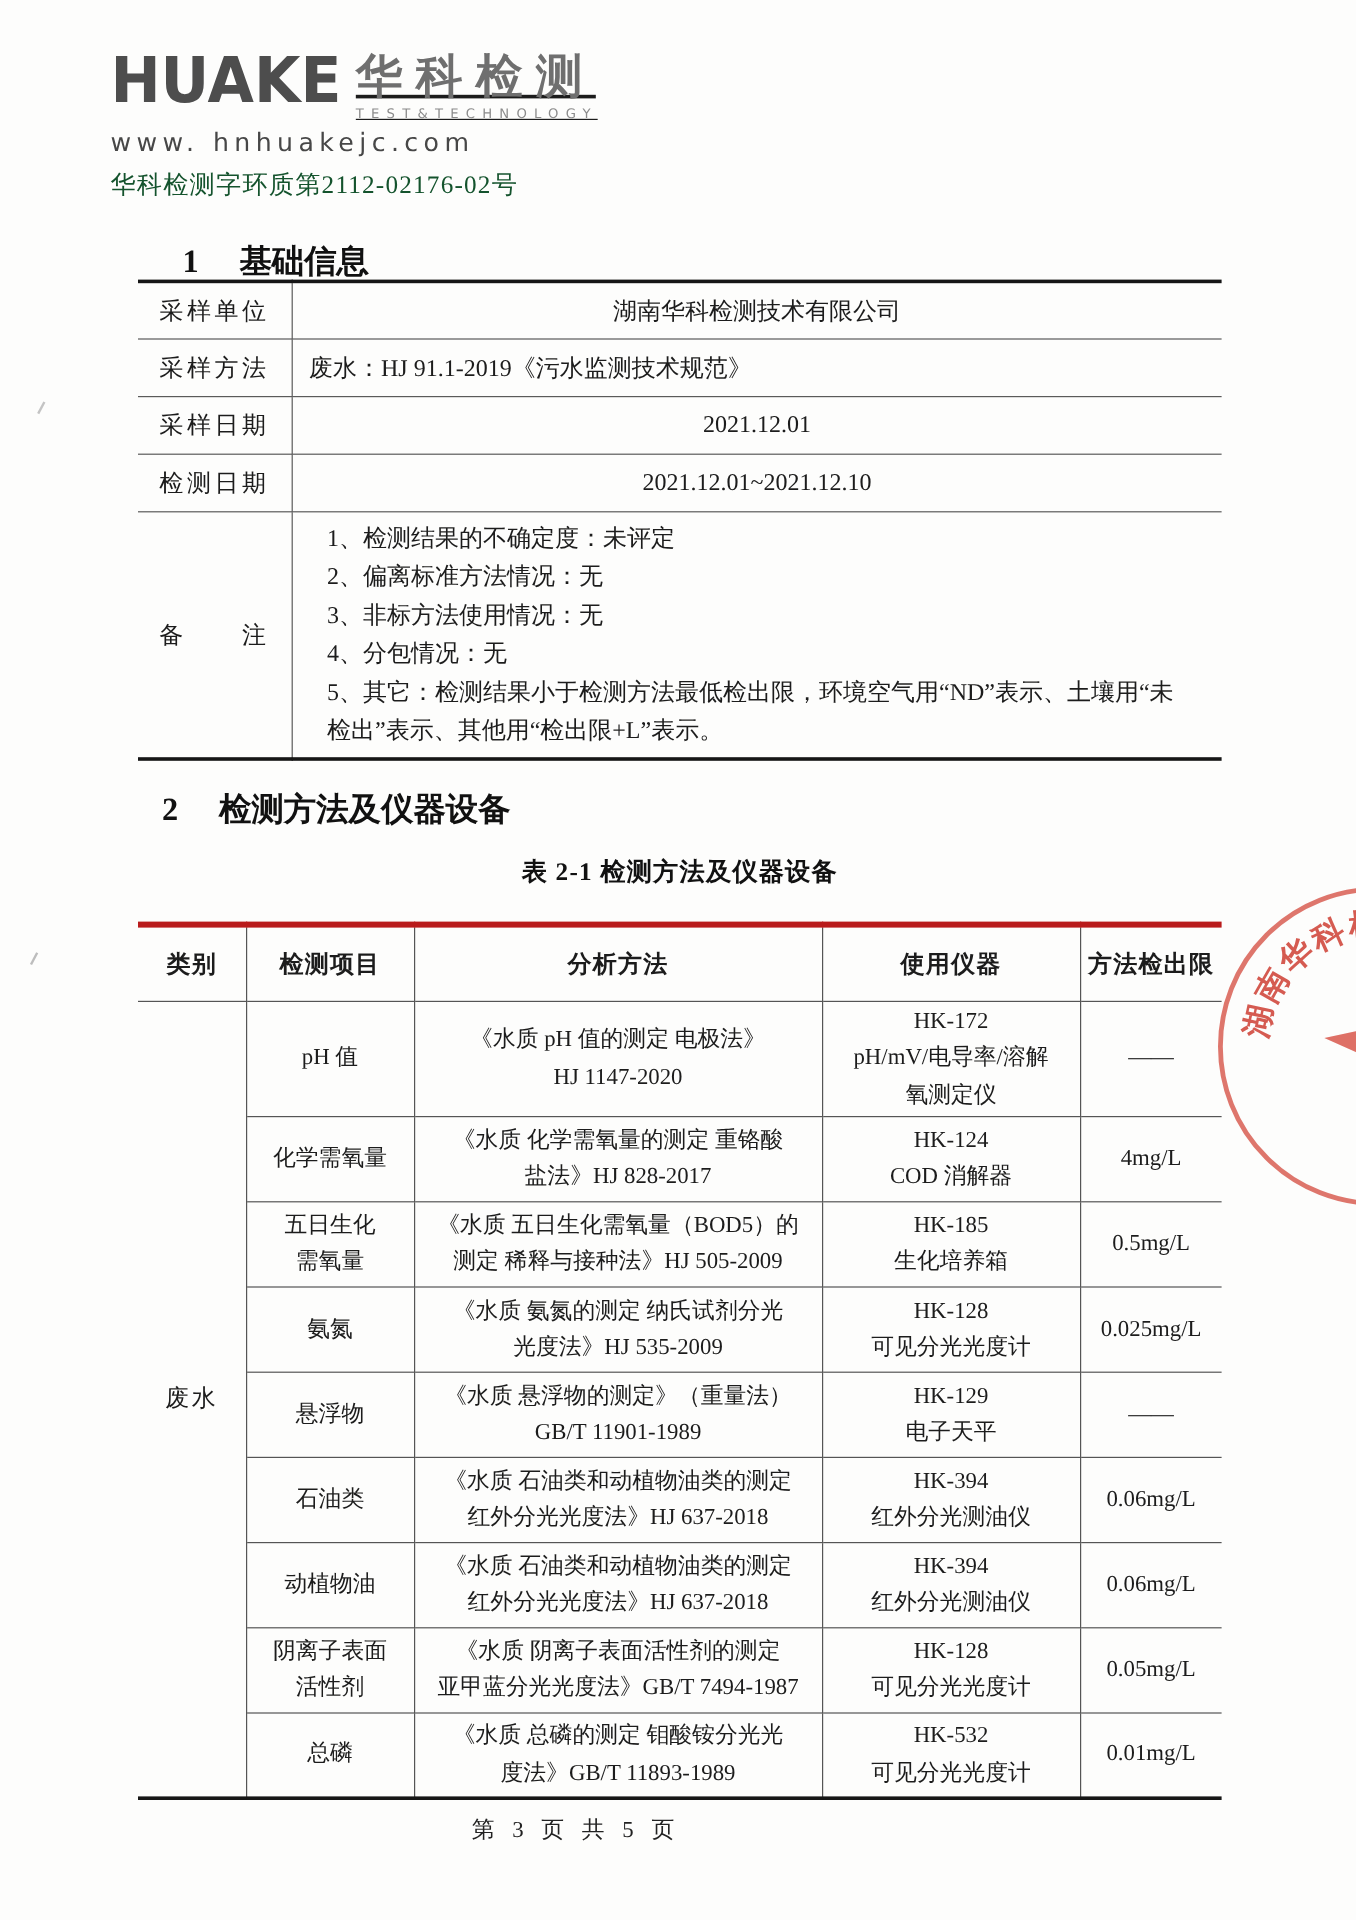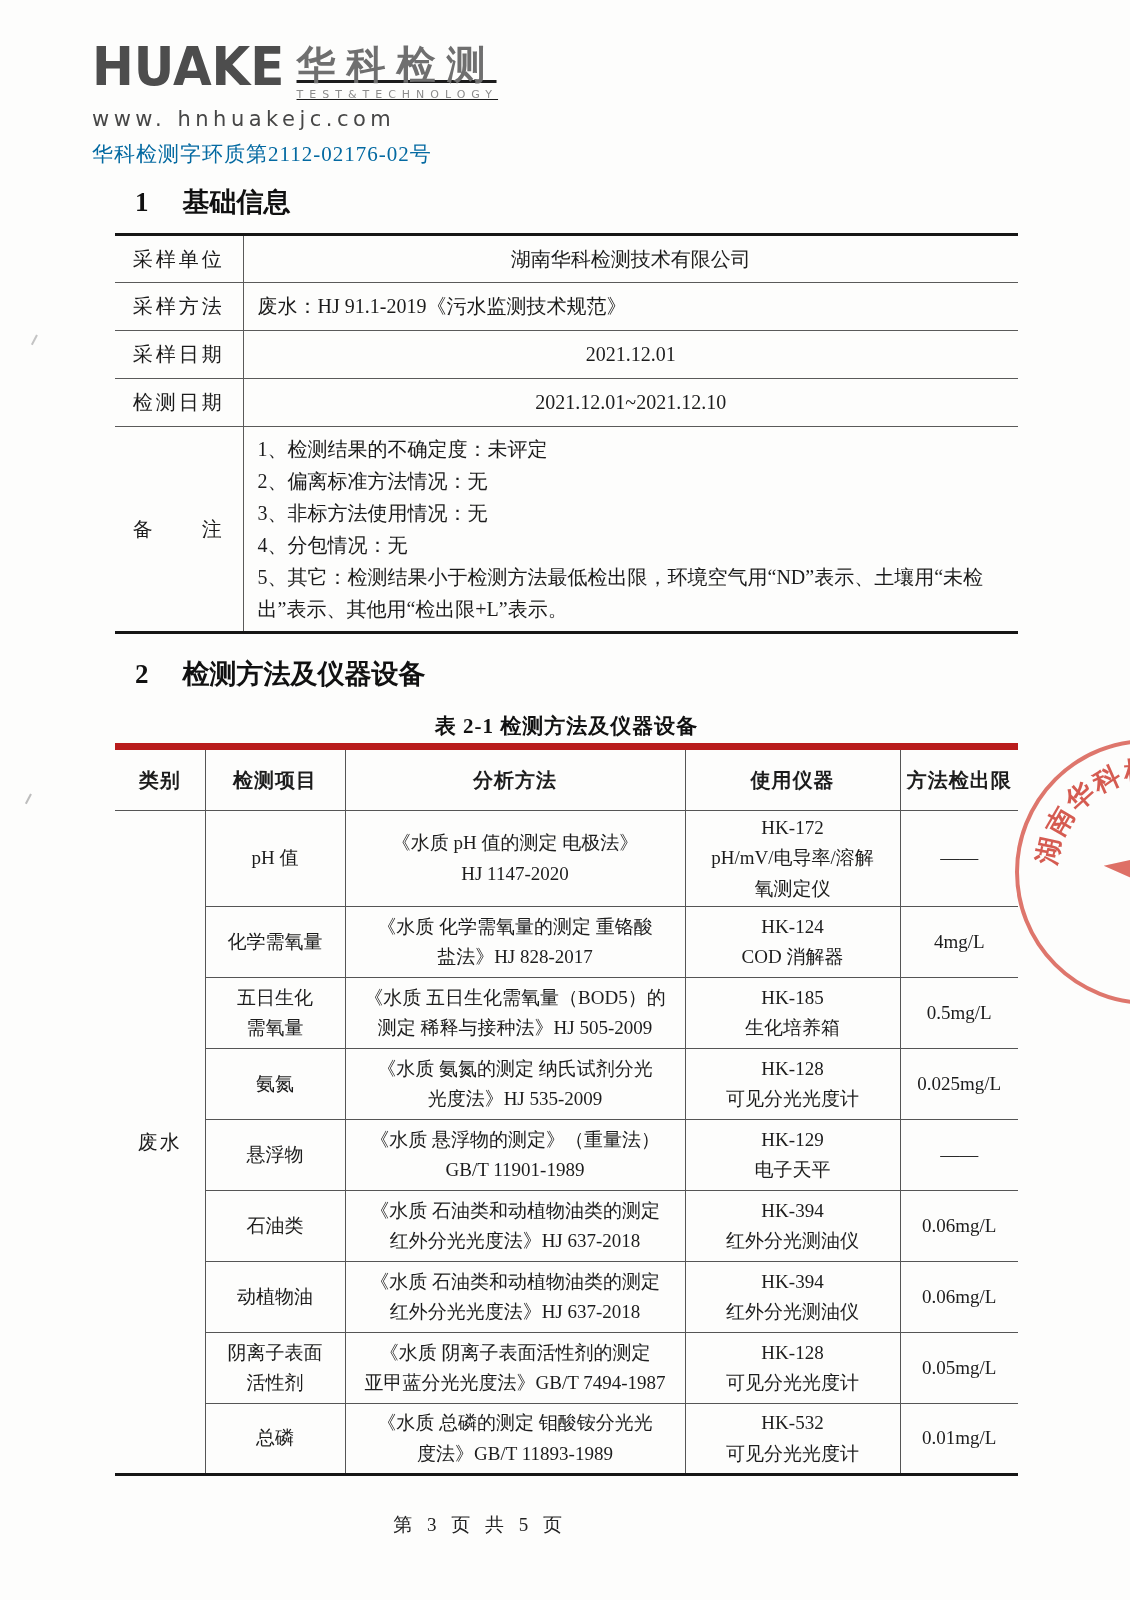--- a/index.html
+++ b/index.html
@@ -29,26 +29,26 @@
   }
   .logo-sub {
     font-family:"DejaVu Sans","Liberation Sans",sans-serif;
     font-size:11px; color:#8c8c8c; letter-spacing:6px; margin-top:1px;text-align:right;
   }
   .logo-url {
     font-family:"DejaVu Sans","Liberation Sans",sans-serif;
     font-size:21px; color:#474747; letter-spacing:4.5px; margin-top:6px;
     font-weight:normal;
   }
-  .doc-no { position:absolute; left:92px; top:140px; font-size:21px; letter-spacing:1px; color:#0369a1; }
+  .doc-no { position:absolute; left:92px; top:140px; font-size:21px; letter-spacing:1px; color:#14532d; }
 
   
   .sec-h { position:absolute; left:135px; font-size:27px; font-weight:bold; color:#111; }
   .sec-h .no { margin-right:34px; }
-  .sec1-h { top:184px; }
+  .sec1-h { top:200px;margin-left:17px; }
   .sec2-h { top:656px; }
   .t2-title {
     position:absolute; left:115px; top:712px; width:903px;
     text-align:center; font-size:21px; font-weight:bold; color:#111;
     letter-spacing:1px;
   }
 
   
   table { border-collapse:collapse; table-layout:fixed; }
   .t1 {
@@ -60,27 +60,27 @@
   .t1 tr:not(:last-child) td { border-bottom:1px solid #5a5a5a; }
   .t1 .lbl {
     width:128px; text-align:center; letter-spacing:3px;
     border-right:1px solid #5a5a5a; height:48px;
   }
   .t1 .val { padding:0 14px; }
   .t1 .center { text-align:center; }
   .t1 .left { text-align:left; }
   .t1 .remark-cell {
     height:196px; white-space:pre-line; line-height:32px;
-    padding:6px 14px; text-align:left; vertical-align:middle;
+    padding:6px 29px; text-align:left; vertical-align:middle;
   }
 
   
   .t2 {
-    position:absolute; left:115px; top:743px; width:903px;
-    border-top:7px solid #b91c1c; border-bottom:3px solid #161616;
+    position:absolute; left:115px; top:768px; width:903px;
+    border-top:5px solid #b91c1c; border-bottom:3px solid #161616;
     font-size:19px;
   }
   .t2 th, .t2 td {
     border:1px solid #555; vertical-align:middle; text-align:center;
     white-space:pre-line; line-height:1.6; font-weight:normal; padding:2px 4px;
   }
   .t2 th { height:64px; font-weight:bold; font-size:20px; letter-spacing:1px; }
   .t2 th:first-child, .t2 .cat { border-left:none; }
   .t2 th:last-child, .t2 .no-r { border-right:none; }
   .t2 .r-ph td { height:90px; }

